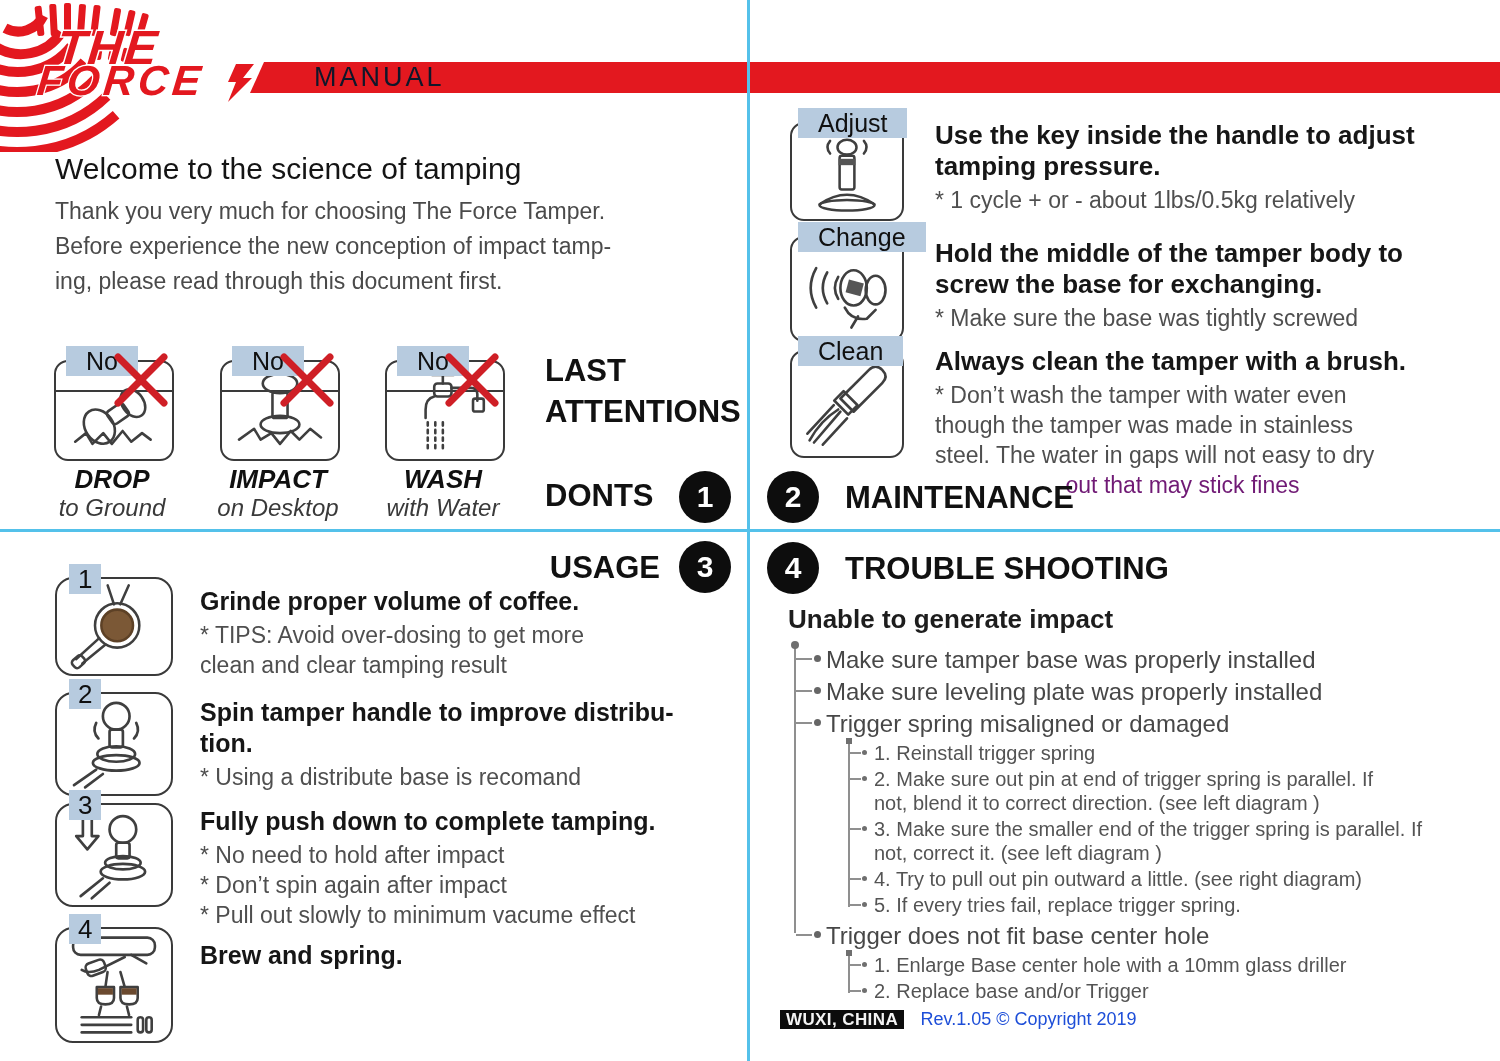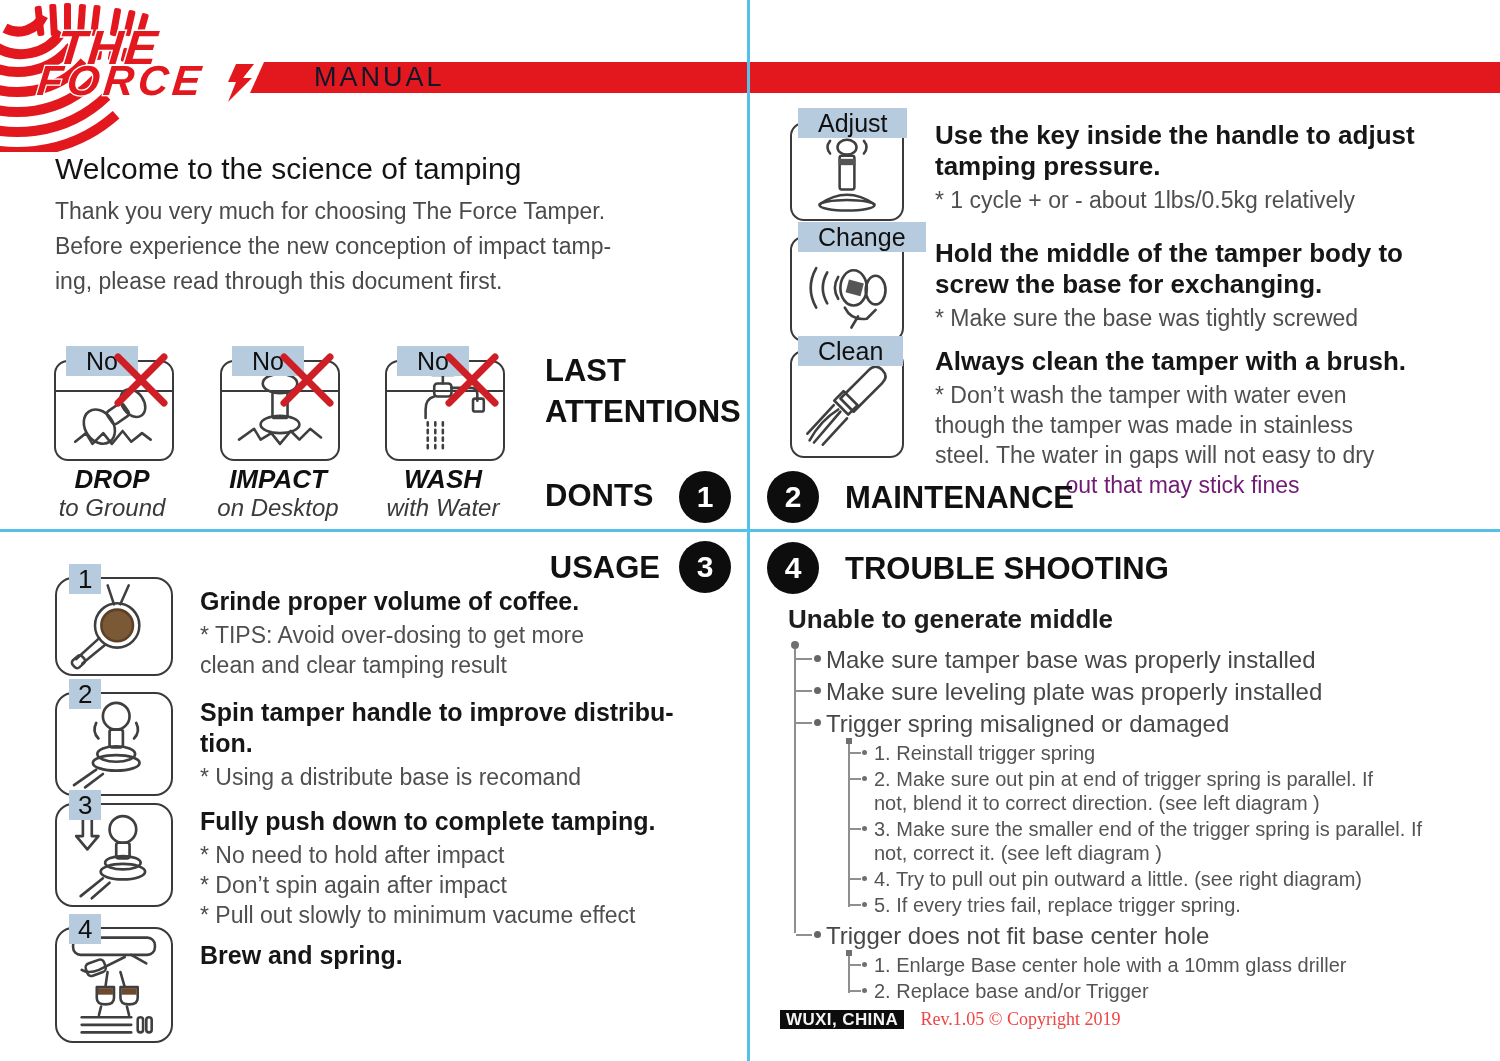--- a/index.html
+++ b/index.html
@@ -62,21 +62,21 @@
   .trunk2::before{content:"";position:absolute;left:-2px;top:-5px;width:6px;height:6px;background:#6f6f6f;}
   .t-sub1{height:164px;} .t-sub2{height:38px;}
   .step{position:relative;padding-left:26px;font-size:20px;line-height:24px;margin-bottom:2px;color:#545454;}
   .step::before{content:"";position:absolute;left:2px;top:11px;width:11px;height:2px;background:#8f8f8f;}
   .step::after{content:"";position:absolute;left:14px;top:9px;width:5px;height:5px;border-radius:50%;background:#6f6f6f;}
 
   
   .footer{position:absolute;left:780px;top:1007px;z-index:2;}
   .blackbox{display:inline-block;background:#0c0c0c;color:#f4f4f4;font-weight:bold;font-size:17px;
             line-height:19px;padding:0 6px;letter-spacing:0.4px;}
-  .rev{font-size:18px;color:#ef4444;margin-left:12px;font-family:Liberation Serif, serif;}
+  .rev{font-size:18px;color:#1d4ed8;margin-left:12px;}
 
   svg.line-art{stroke:#3f3f3f;fill:none;stroke-width:2.4;stroke-linecap:round;stroke-linejoin:round;}
 </style>
 </head>
 <body>
 
 <div id="page">
 
   <div class="v-divider"></div>
   <div class="h-divider"></div>
@@ -327,21 +327,21 @@
       </g>
     </svg>
   </div>
   <div class="u-text" style="top:940px;">
     <div class="u-bold">Brew and spring.</div>
   </div>
 
   <div class="circle-num" style="left:767px;top:542px;">4</div>
   <div class="section-h" style="left:845px;top:551px;">TROUBLE SHOOTING</div>
 
-  <div class="ts-problem">Unable to generate middle</div>
+  <div class="ts-problem">Unable to generate impact</div>
 
   <div class="tree">
     <div class="trunk"></div>
     <div class="cause">Make sure tamper base was properly installed</div>
     <div class="cause">Make sure leveling plate was properly installed</div>
     <div class="cause">Trigger spring misaligned or damaged</div>
     <div class="subtree">
       <div class="trunk2 t-sub1"></div>
       <div class="step ml">1. Reinstall trigger spring</div>
       <div class="step ml">2. Make sure out pin at end of trigger spring is parallel. If

